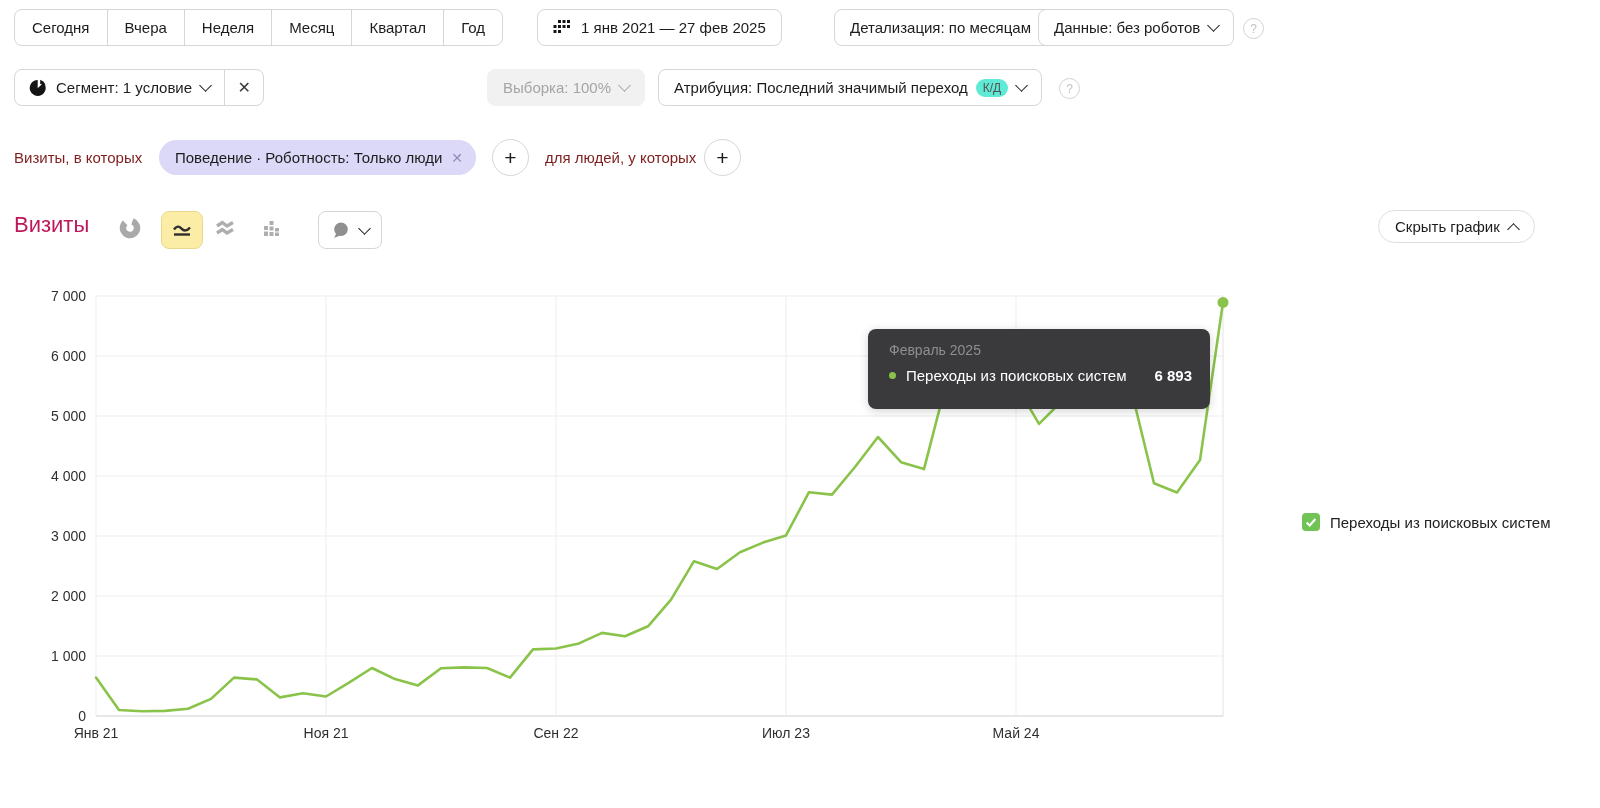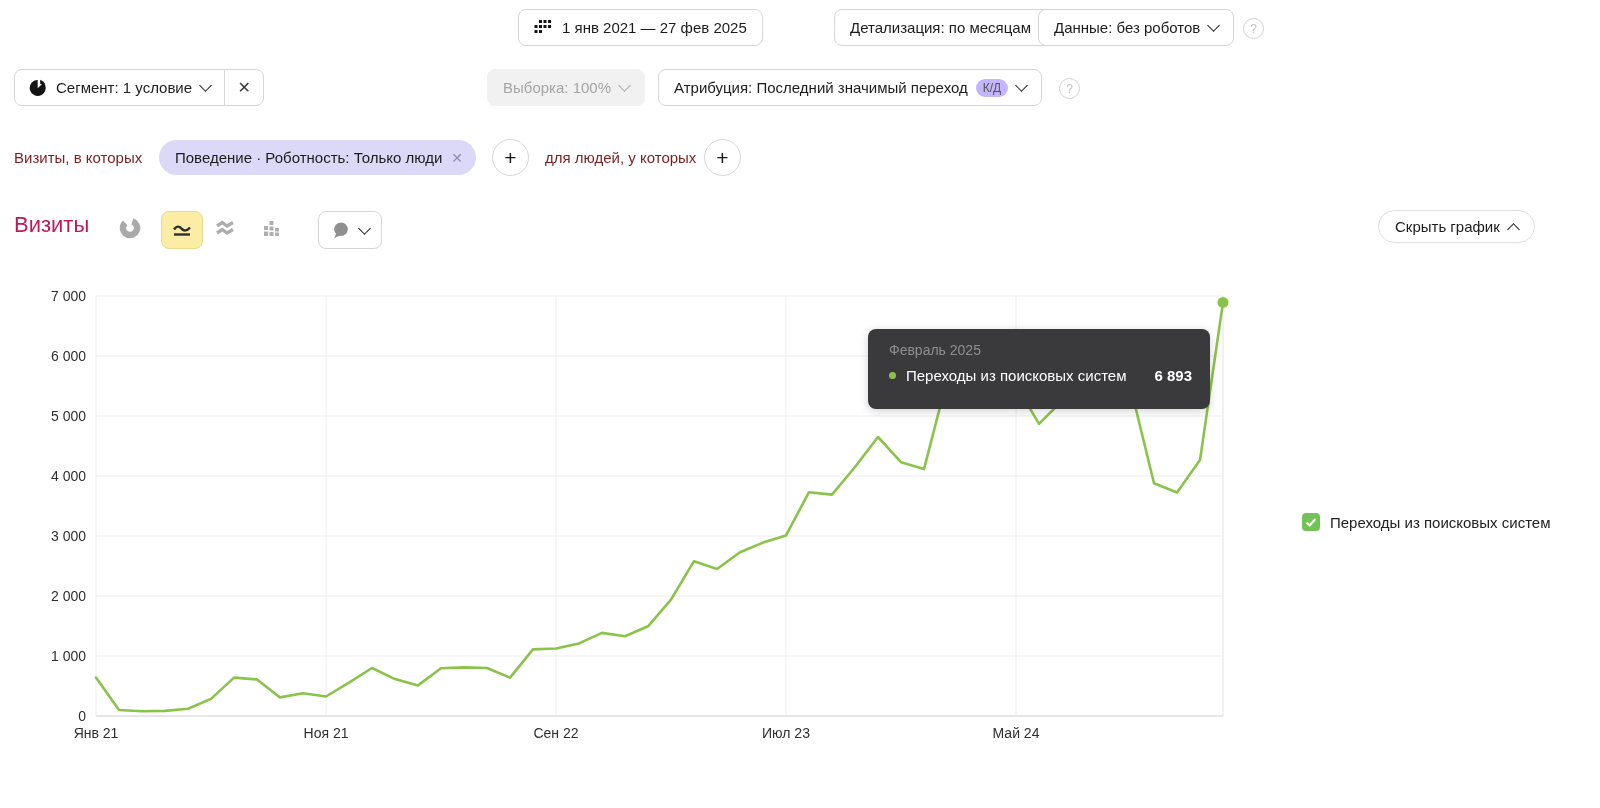--- a/index.html
+++ b/index.html
@@ -15,21 +15,21 @@
   .seg-item:first-child{border-left:none;}
   .chev{display:inline-block;width:8px;height:8px;border-right:1.6px solid #1c1c1c;
         border-bottom:1.6px solid #1c1c1c;transform:rotate(45deg);margin:-4px 0 0 9px;flex:none;}
   .chev.up{transform:rotate(-135deg);margin:5px 0 0 9px;}
   .chev.gray{border-color:#a8a8a8;}
   .help{position:absolute;width:19px;height:19px;border-radius:50%;border:1.5px solid #d2d2d2;
         color:#c2c2c2;font-size:12px;display:flex;align-items:center;justify-content:center;background:#fff;}
   .icon{display:inline-flex;flex:none;}
   .xsect{width:38px;height:100%;display:flex;align-items:center;justify-content:center;
          border-left:1px solid #d6d6d6;font-size:16px;color:#3a3a3a;}
-  .badge{background:#c4b5fd;border-radius:9px;font-size:12px;color:#555;padding:2px 7px;margin-left:8px;}
+  .badge{background:#5eead4;border-radius:9px;font-size:12px;color:#555;padding:2px 7px;margin-left:8px;}
   
   .graytext{position:absolute;font-size:15px;color:#7f1d1d;line-height:37px;}
   .chip{position:absolute;left:159px;top:140px;height:35px;display:flex;align-items:center;
         background:#dcd8f7;border-radius:18px;padding:0 13px 0 16px;font-size:15px;color:#1c1c1c;cursor:pointer;}
   .chip .x{margin-left:9px;color:#8f8cba;font-size:14px;}
   .plusbtn{position:absolute;width:37px;height:37px;border-radius:50%;border:1px solid #d6d6d6;
         background:#fff;display:flex;align-items:center;justify-content:center;
         font-size:21px;font-weight:300;color:#1c1c1c;box-sizing:border-box;cursor:pointer;}
   
   .cht-title{position:absolute;left:14px;top:212px;font-size:22px;color:#be185d;}
@@ -54,22 +54,42 @@
   .legend{position:absolute;left:1302px;top:513px;display:flex;align-items:center;z-index:2;cursor:pointer;}
   .legend .box{width:18px;height:18px;border-radius:4px;background:#72c356;display:flex;
            align-items:center;justify-content:center;flex:none;}
   .legend .lbl{font-size:15px;color:#222;margin-left:10px;white-space:nowrap;}
 </style>
 </head>
 <body>
 
 <div class="page">
 
-
-  <div class="btn" style="left:518px;top:9px;">
+  <div class="btn seg">
+    <div class="seg-item">
+        <span>Сегодня</span>
+      </div>
+    <div class="seg-item">
+        <span>Вчера</span>
+      </div>
+    <div class="seg-item">
+        <span>Неделя</span>
+      </div>
+    <div class="seg-item">
+        <span>Месяц</span>
+      </div>
+    <div class="seg-item">
+        <span>Квартал</span>
+      </div>
+    <div class="seg-item">
+        <span>Год</span>
+      </div>
+  </div>
+
+  <div class="btn" style="left:537px;top:9px;">
     <span class="icon" style="margin-right:11px;">
       <svg width="17" height="15" viewBox="0 0 17 15">
         <g fill="#141414">
           <rect x="5" y="0" width="3" height="3"></rect>
             <rect x="9.5" y="0" width="3" height="3"></rect>
             <rect x="14" y="0" width="3" height="3"></rect>
           <rect x="0.5" y="5" width="3" height="3"></rect>
             <rect x="5" y="5" width="3" height="3"></rect>
             <rect x="9.5" y="5" width="3" height="3"></rect>
             <rect x="14" y="5" width="3" height="3"></rect>

